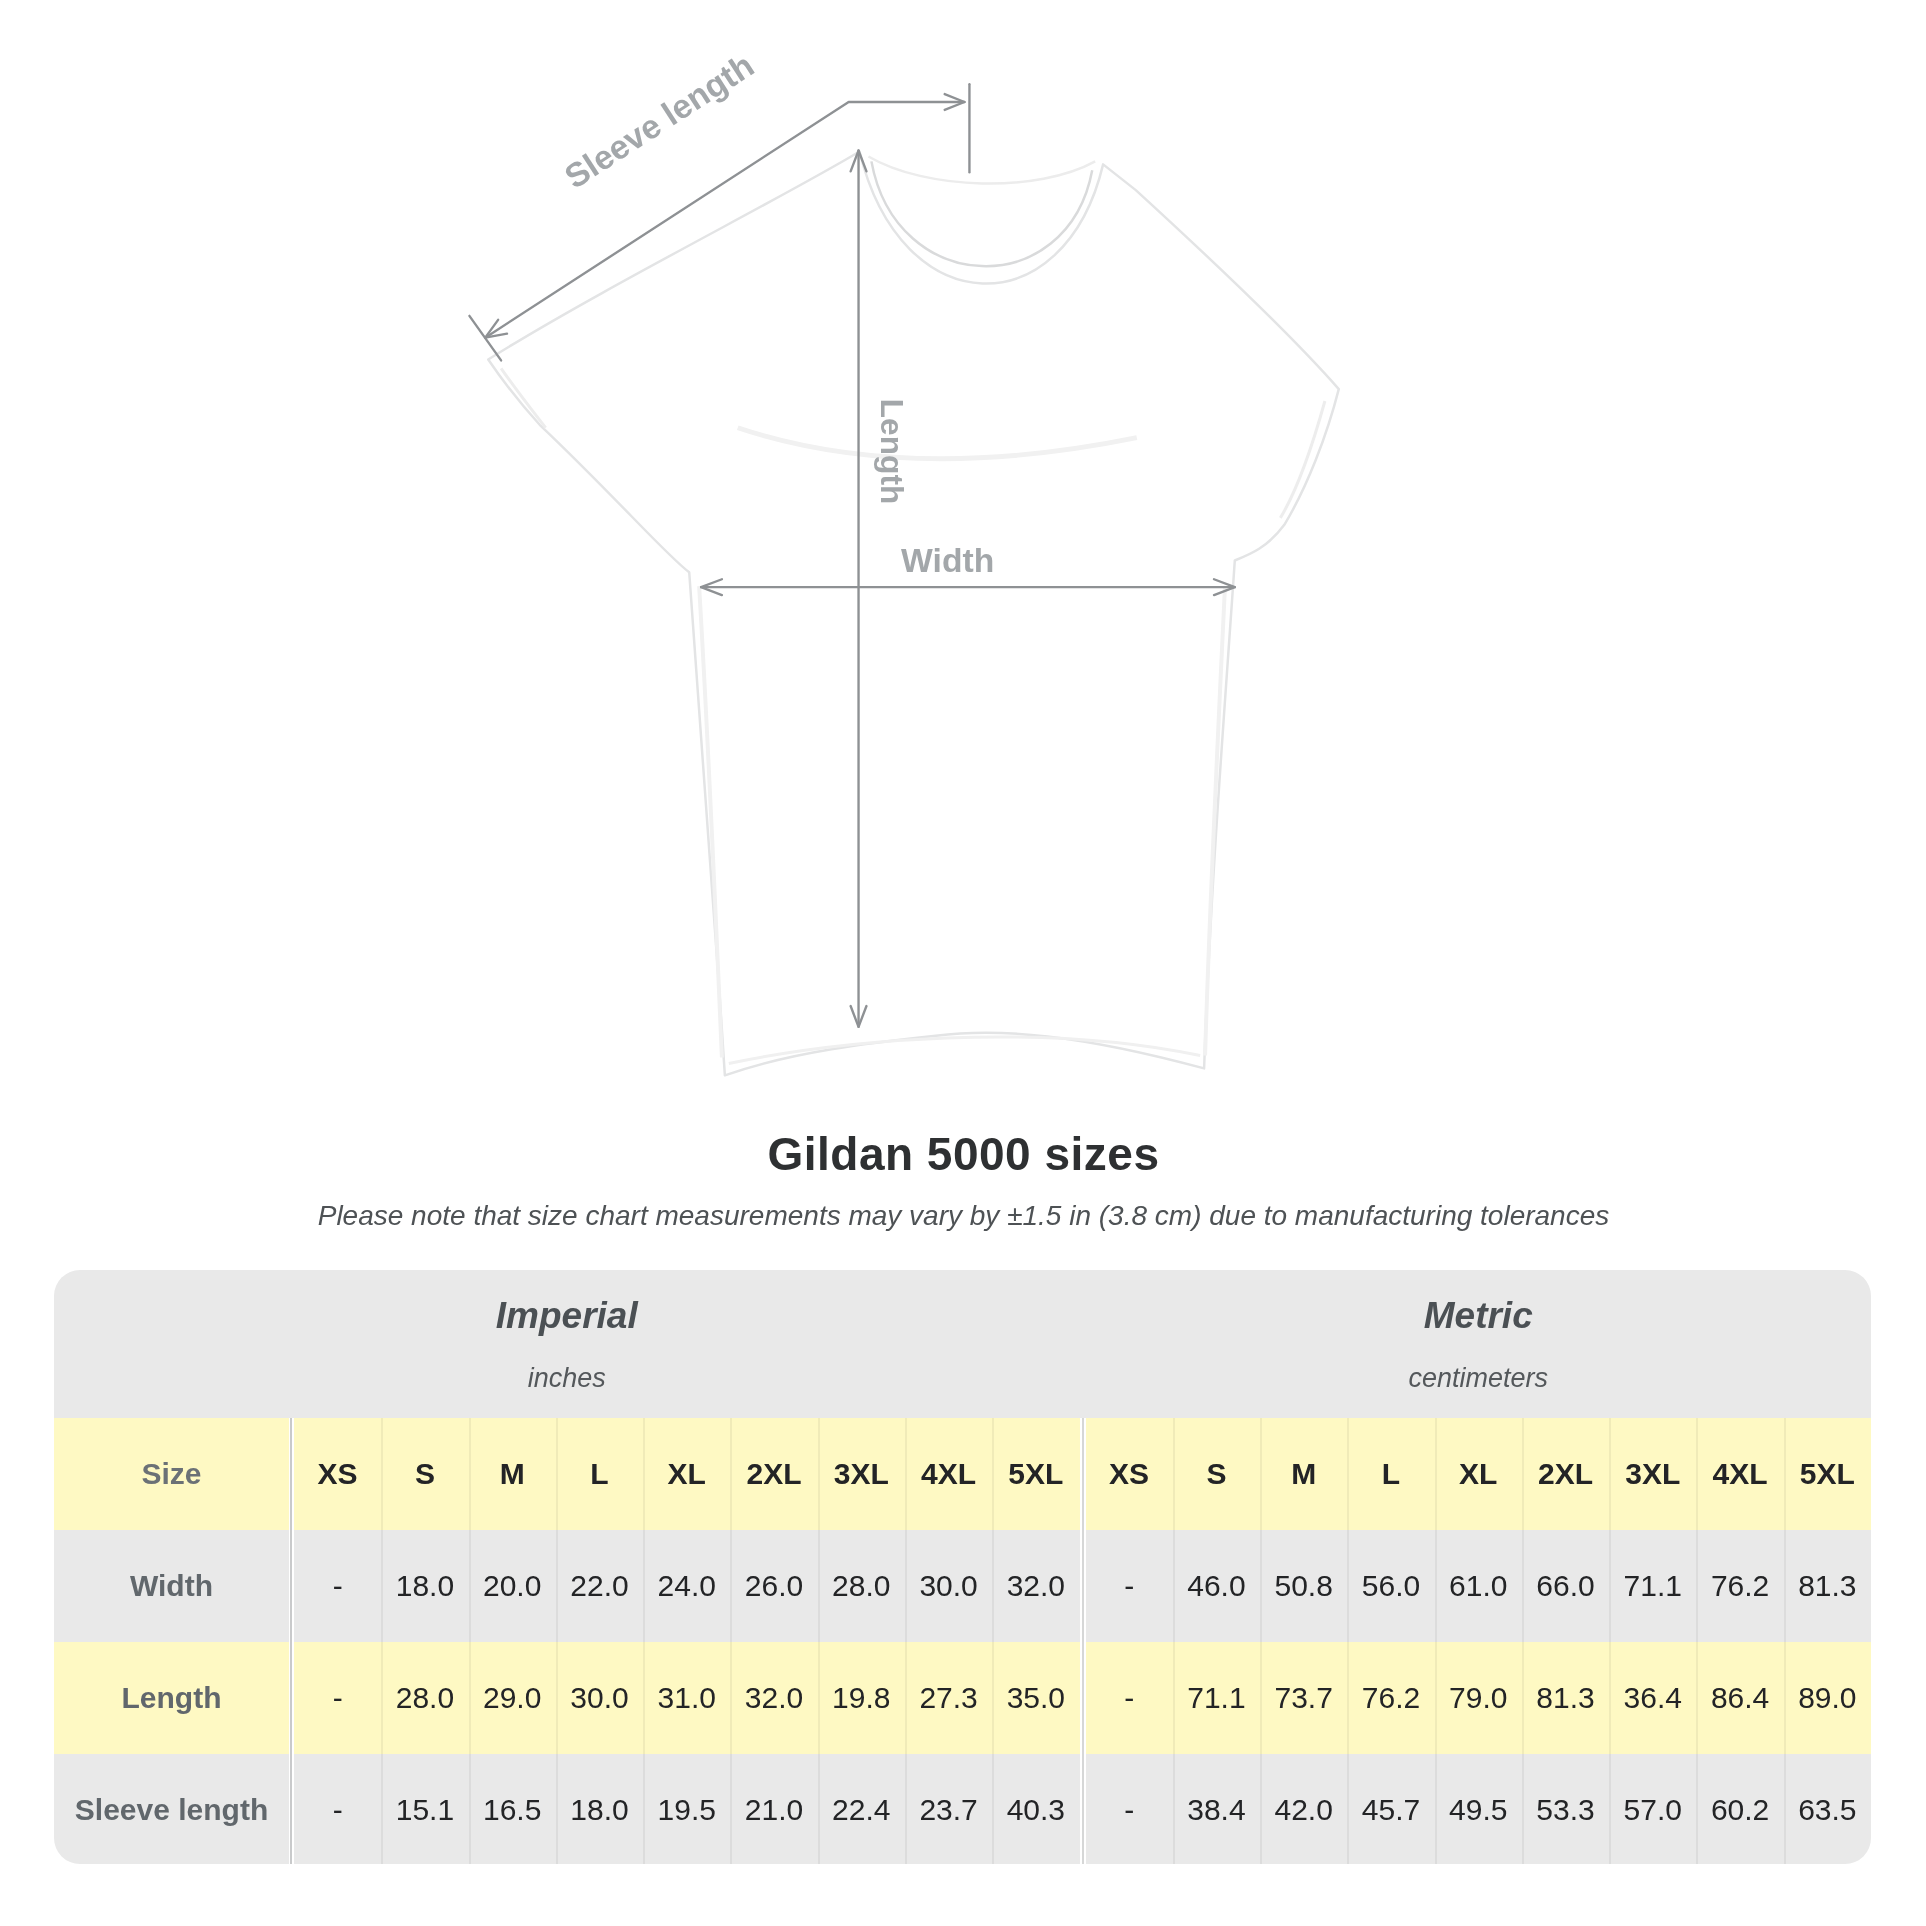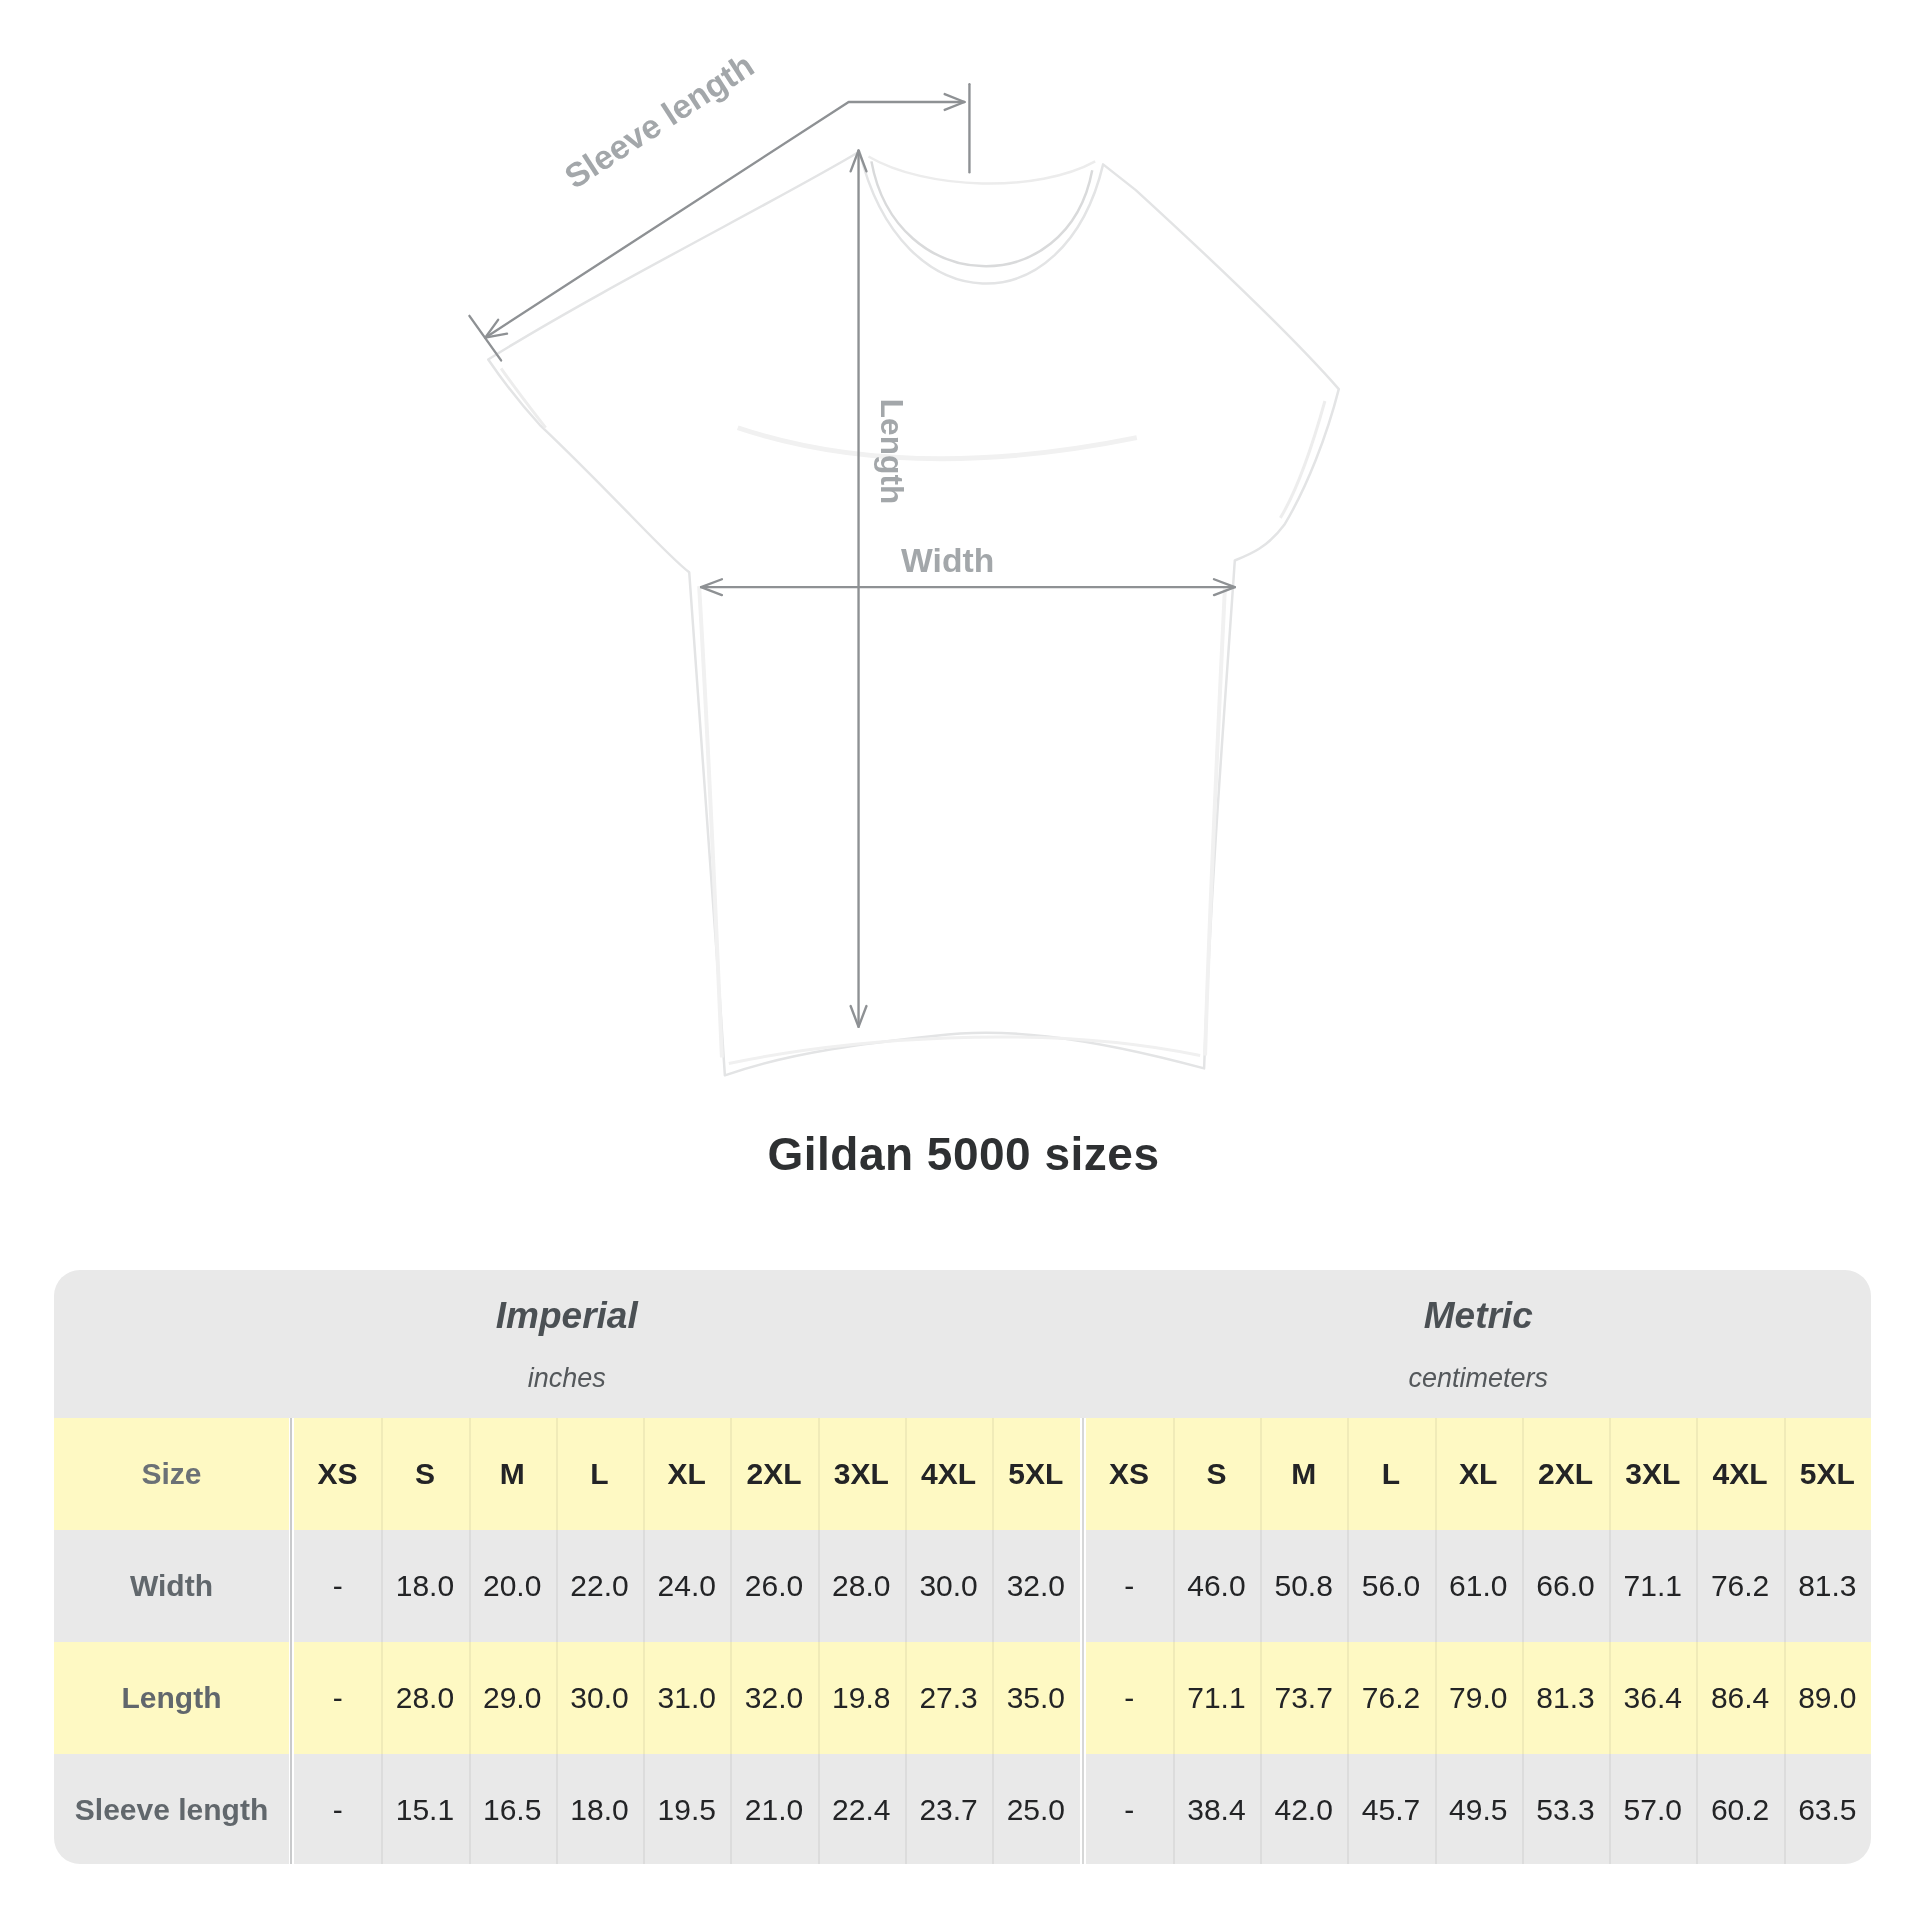--- a/index.html
+++ b/index.html
@@ -93,20 +93,21 @@
       <g fill="none" stroke="#8e9194" stroke-width="2.4" stroke-linecap="round" stroke-linejoin="round">
         <line x1="708" y1="593" x2="1247" y2="593"></line>
         <polyline points="729,585 708,593 729,601"></polyline>
         <polyline points="1226,585 1247,593 1226,601"></polyline>
       </g>
       <text x="957" y="578" text-anchor="middle" font-size="34" font-weight="bold" fill="#a3a7aa">Width</text>
     </svg>
   </div>
 
   <div class="chart-title">Gildan 5000 sizes</div>
+  <div class="chart-note">Please note that size chart measurements may vary by ±1.5 in (3.8 cm) due to manufacturing tolerances</div>
 
   <div class="size-table">
 
     <div class="band">
       <div class="band-sec s1">
         <div class="band-title">Imperial</div>
         <div class="band-sub">inches</div>
       </div>
       <div class="band-sec s2">
         <div class="band-title">Metric</div>
@@ -192,21 +193,21 @@
         <div class="lab">Sleeve length</div>
         <div class="sep"></div>
         <div class="c">-</div>
         <div class="c bl">15.1</div>
         <div class="c bl">16.5</div>
         <div class="c bl">18.0</div>
         <div class="c bl">19.5</div>
         <div class="c bl">21.0</div>
         <div class="c bl">22.4</div>
         <div class="c bl">23.7</div>
-        <div class="c bl">25.0</div>
+        <div class="c bl">40.3</div>
         <div class="sep2"></div>
         <div class="c">-</div>
         <div class="c bl">38.4</div>
         <div class="c bl">42.0</div>
         <div class="c bl">45.7</div>
         <div class="c bl">49.5</div>
         <div class="c bl">53.3</div>
         <div class="c bl">57.0</div>
         <div class="c bl">60.2</div>
         <div class="c bl">63.5</div>

